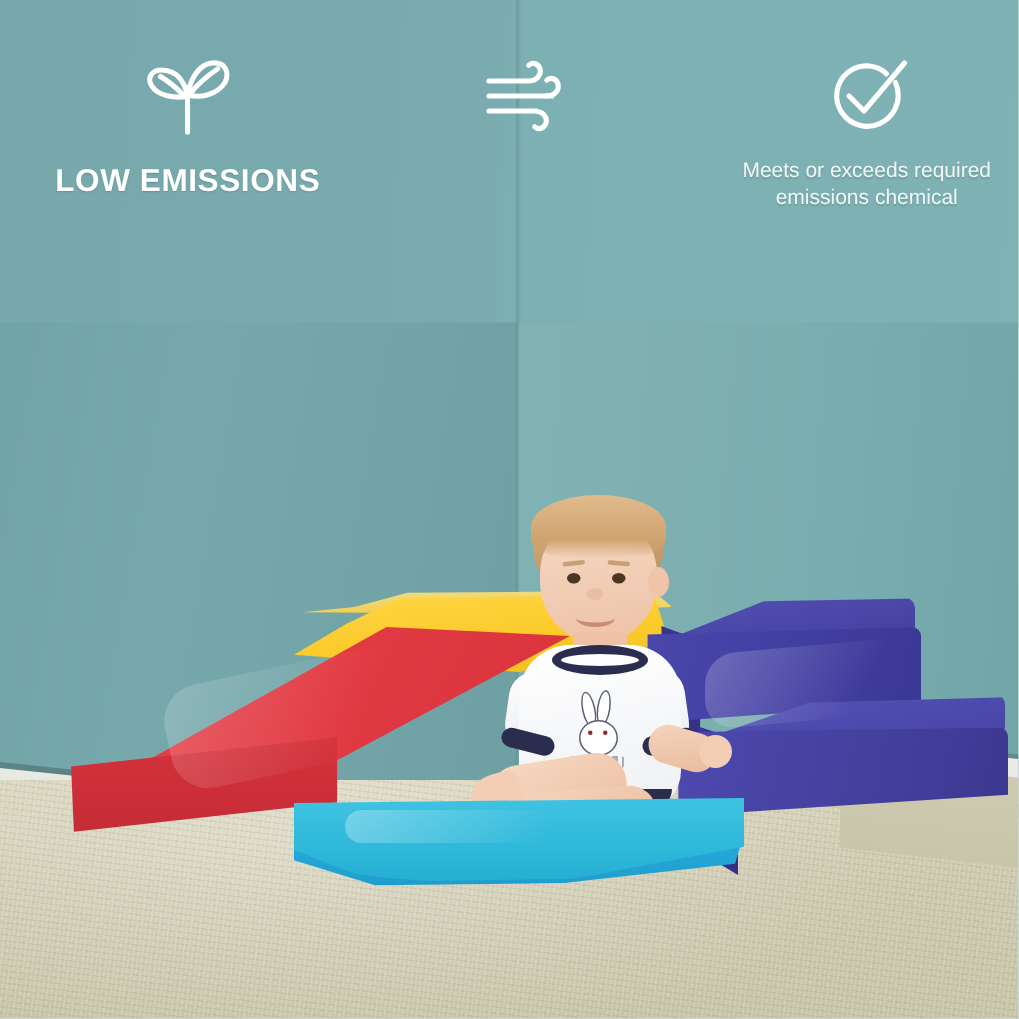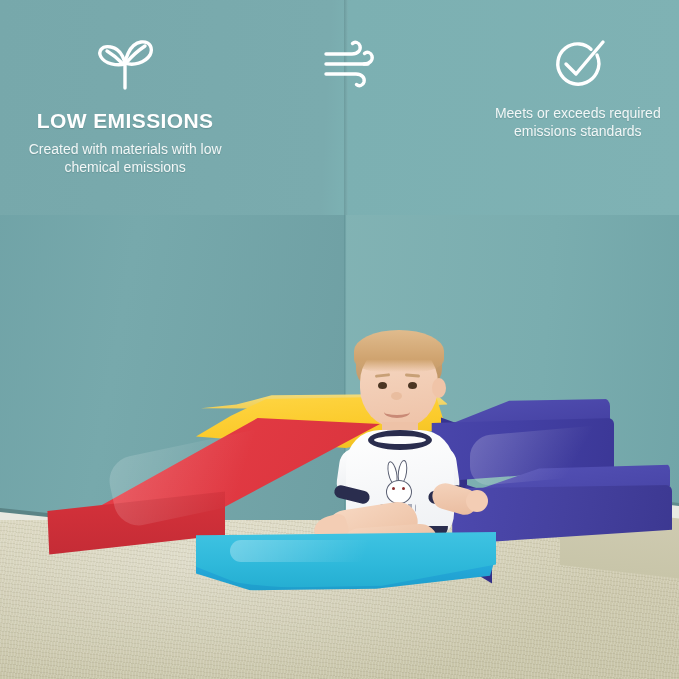--- a/index.html
+++ b/index.html
@@ -279,40 +279,39 @@
         <div class="icon-wrap">
           <svg width="60" height="56" viewBox="0 0 60 56" fill="none" stroke="#ffffff" stroke-width="3.4" stroke-linecap="round" stroke-linejoin="round">
             <path d="M30 52 L30 26"></path>
             <path d="M30 28 C30 28 28 13 16 11 C6 9 3 16 6 21 C10 28 22 30 30 28 Z"></path>
             <path d="M12 15 C17 18 22 22 27 27"></path>
             <path d="M30 27 C30 27 33 8 46 6 C56 5 58 13 55 19 C50 27 38 30 30 27 Z"></path>
             <path d="M50 10 C44 14 37 20 32 26"></path>
           </svg>
         </div>
         <div class="c-title">LOW EMISSIONS</div>
-        <div class="c-desc">Created with materials with low chemical emissions</div>
       </div>
 
       <div class="col c2">
         <div class="icon-wrap">
           <svg width="58" height="56" viewBox="0 0 58 56" fill="none" stroke="#ffffff" stroke-width="3.4" stroke-linecap="round" stroke-linejoin="round">
             <path d="M4 18 H30 C36 18 39 14 38 10 C37 6.5 33 5 30.5 7.5"></path>
             <path d="M4 28 H46"></path>
             <path d="M42 28 C48 28 51 24 50 20 C49 16.5 45 15 42.5 17.5"></path>
             <path d="M4 38 H34 C40 38 43 42 42 46 C41 49.5 37 51 34.5 48.5"></path>
           </svg>
         </div>
       </div>
 
       <div class="col c3">
         <div class="icon-wrap">
           <svg width="60" height="58" viewBox="0 0 60 58" fill="none" stroke="#ffffff" stroke-width="3.4" stroke-linecap="round" stroke-linejoin="round">
             <path d="M49 20 C51.5 25.5 51.5 32.5 48.5 38 C44 46.5 34 51 25 48.5 C15 45.8 8.5 36 10 26 C11.5 15.5 21 8 31.5 9 C36 9.4 40 11.3 43 14.2"></path>
             <path d="M18 29 L28 39 L55 7"></path>
           </svg>
         </div>
-        <div class="c-desc">Meets or exceeds required emissions standards</div>
+        <div class="c-desc">Meets or exceeds required emissions chemical</div>
       </div>
 
     </div>
   </div>
 
 </div>
 
 </body></html>

